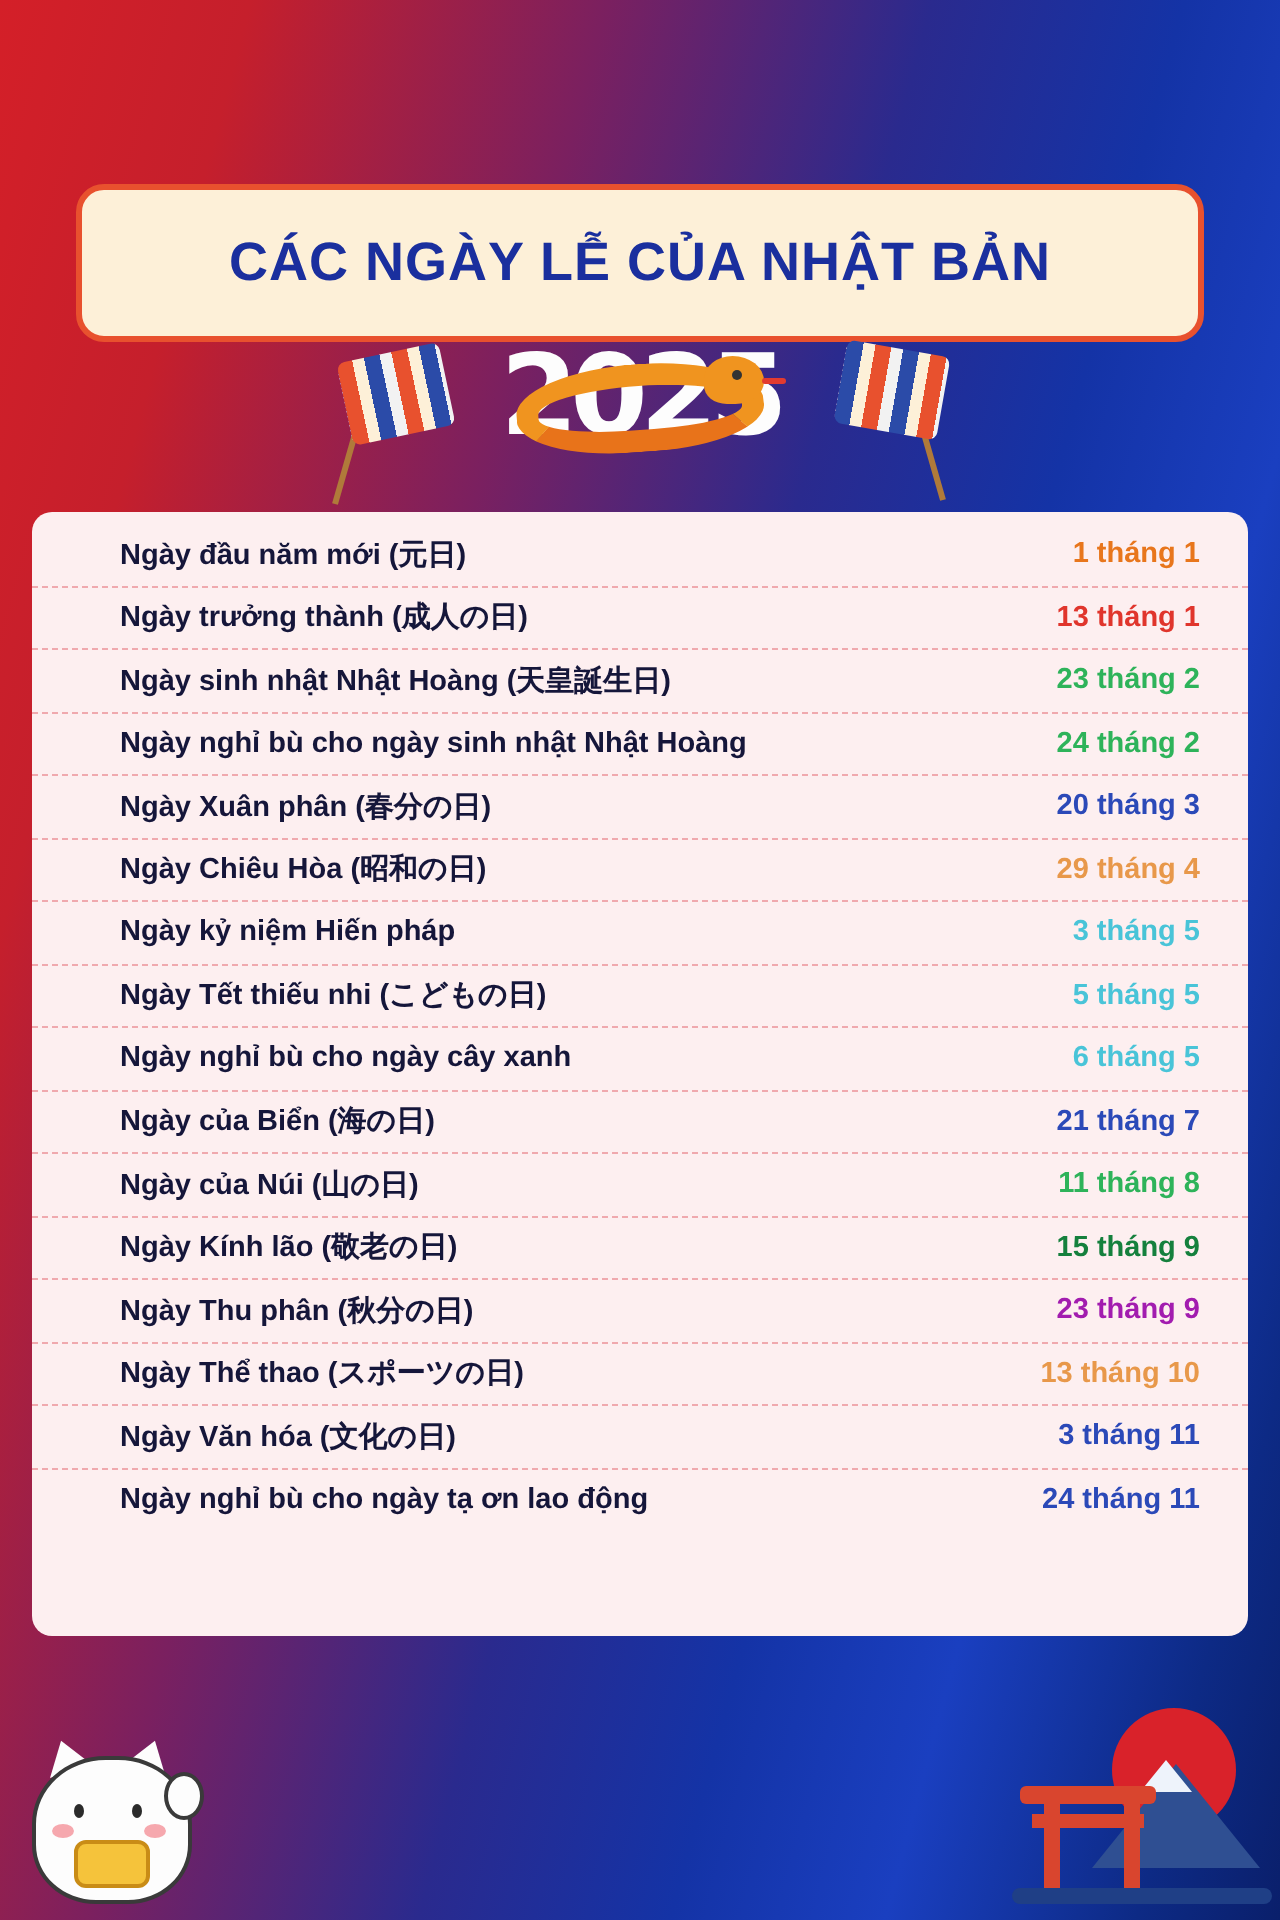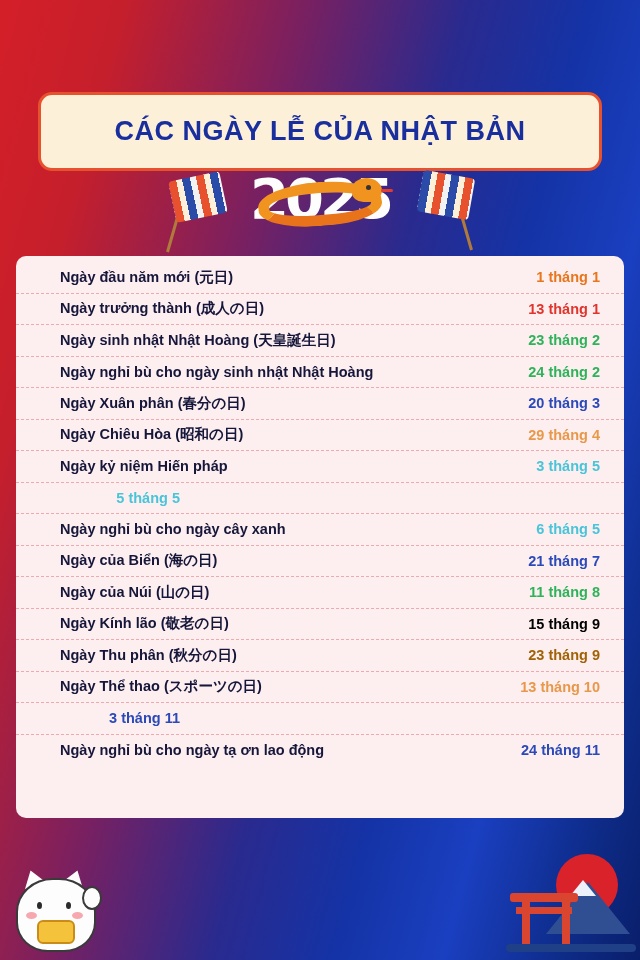--- a/index.html
+++ b/index.html
@@ -303,47 +303,49 @@
   </div>
   <div class="row">
     <div class="row-name">Ngày Chiêu Hòa (昭和の日)</div>
     <div class="row-date" style="color: rgb(232, 152, 74);">29 tháng 4</div>
   </div>
   <div class="row">
     <div class="row-name">Ngày kỷ niệm Hiến pháp</div>
     <div class="row-date" style="color: rgb(73, 196, 216);">3 tháng 5</div>
   </div>
   <div class="row">
+    <div class="row-name">Ngày Tết thiếu nhi (こどもの日)</div>
     <div class="row-date" style="color: rgb(73, 196, 216);">5 tháng 5</div>
   </div>
   <div class="row">
     <div class="row-name">Ngày nghỉ bù cho ngày cây xanh</div>
     <div class="row-date" style="color: rgb(73, 196, 216);">6 tháng 5</div>
   </div>
   <div class="row">
     <div class="row-name">Ngày của Biển (海の日)</div>
     <div class="row-date" style="color: rgb(43, 73, 184);">21 tháng 7</div>
   </div>
   <div class="row">
     <div class="row-name">Ngày của Núi (山の日)</div>
     <div class="row-date" style="color: rgb(46, 179, 90);">11 tháng 8</div>
   </div>
   <div class="row">
     <div class="row-name">Ngày Kính lão (敬老の日)</div>
-    <div class="row-date" style="color: #000000;">15 tháng 9</div>
+    <div class="row-date" style="color: #15803d;">15 tháng 9</div>
   </div>
   <div class="row">
     <div class="row-name">Ngày Thu phân (秋分の日)</div>
-    <div class="row-date" style="color: #a16207;">23 tháng 9</div>
+    <div class="row-date" style="color: #a21caf;">23 tháng 9</div>
   </div>
   <div class="row">
     <div class="row-name">Ngày Thể thao (スポーツの日)</div>
     <div class="row-date" style="color: rgb(232, 152, 74); text-align: right;">13 tháng 10</div>
   </div>
   <div class="row">
+    <div class="row-name">Ngày Văn hóa (文化の日)</div>
     <div class="row-date" style="color: rgb(43, 73, 184);">3 tháng 11</div>
   </div>
   <div class="row">
     <div class="row-name">Ngày nghỉ bù cho ngày tạ ơn lao động</div>
     <div class="row-date" style="color: rgb(43, 73, 184);">24 tháng 11</div>
   </div>
 </div>
 
 <div class="cat">
   <div class="cat-ear l"></div>

